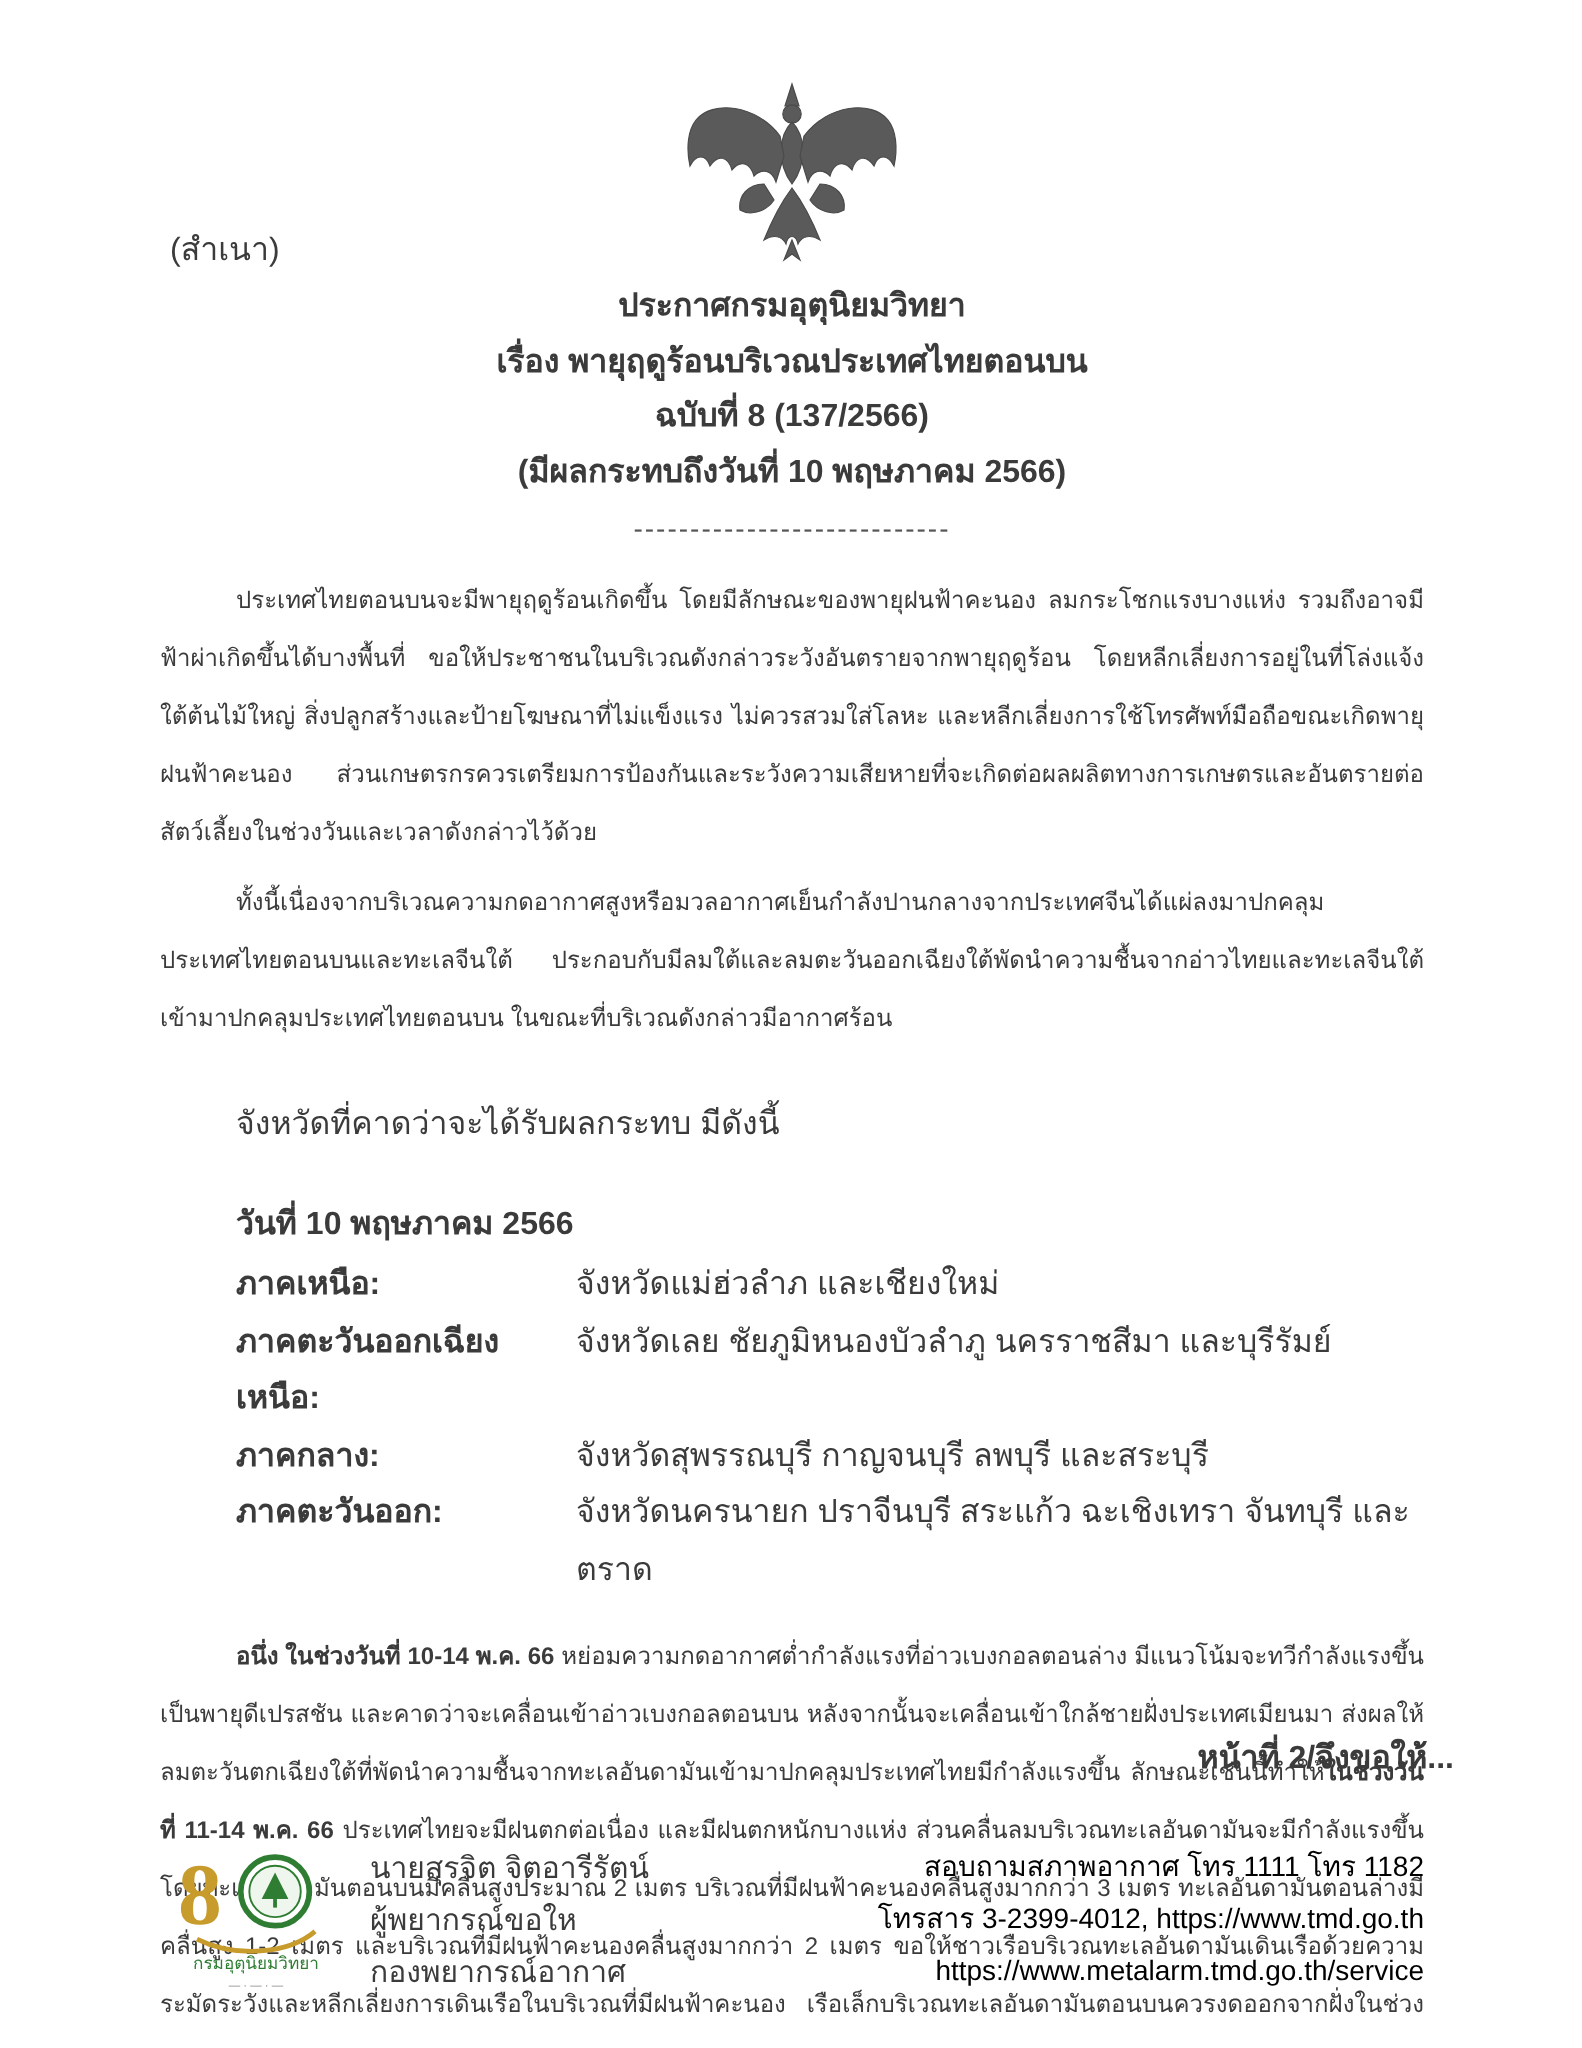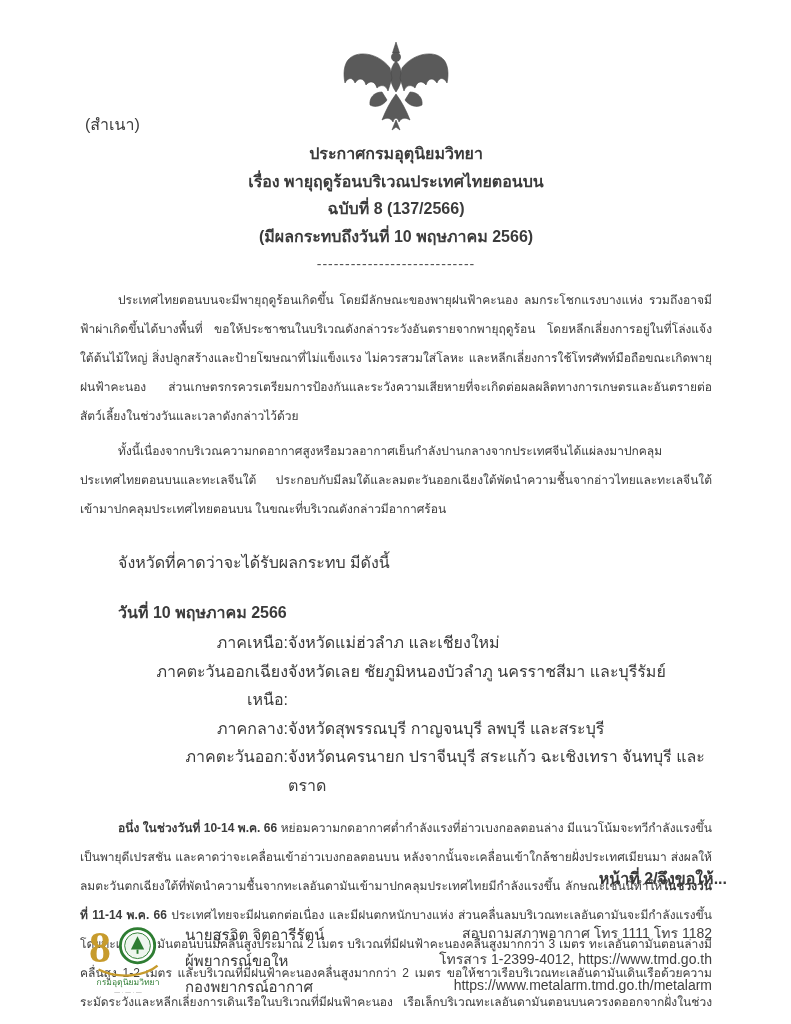--- a/index.html
+++ b/index.html
@@ -71,21 +71,21 @@
   .regions {
     margin-top: 2px;
     padding-left: 38px;
     font-size: 16px;
   }
   .region-row {
     display: grid;
     grid-template-columns: 170px 1fr;
     line-height: 28.5px;
   }
-  .region-label { font-weight: normal; text-align: right; }
+  .region-label { font-weight: bold; }
   .bold { font-weight: bold; }
   .page-marker {
     position: absolute;
     right: 64px;
     top: 866px;
     font-size: 16px;
     font-weight: bold;
   }
   .footer {
     position: absolute;
@@ -95,21 +95,21 @@
     display: flex;
     justify-content: space-between;
     align-items: flex-start;
   }
   .footer-left { display: flex; align-items: flex-start; gap: 14px; }
   .signer { font-size: 15px; line-height: 26px; padding-top: 2px; }
   .footer-right {
     text-align: right;
     font-size: 14px;
     line-height: 26px;
-    color: #404040;
+    color: #000000;
   }
   .logo-box { width: 86px; }
 </style>
 </head>
 <body>
 
 <div class="page">
 
   <span class="copy-label">(สำเนา)</span>
 
@@ -198,18 +198,18 @@
         </svg>
       </div>
       <div class="signer">
         <div>นายสุรจิต จิตอารีรัตน์</div>
         <div>ผู้พยากรณ์ขอให</div>
         <div>กองพยากรณ์อากาศ</div>
       </div>
     </div>
     <div class="footer-right">
       <div>สอบถามสภาพอากาศ โทร 1111 โทร 1182</div>
-      <div>โทรสาร 1-2399-4012, https://www.tmd.go.th</div>
-      <div>https://www.metalarm.tmd.go.th/metalarm</div>
+      <div>โทรสาร 3-2399-4012, https://www.tmd.go.th</div>
+      <div>https://www.metalarm.tmd.go.th/service</div>
     </div>
   </div>
 
 </div>
 
 </body></html>

